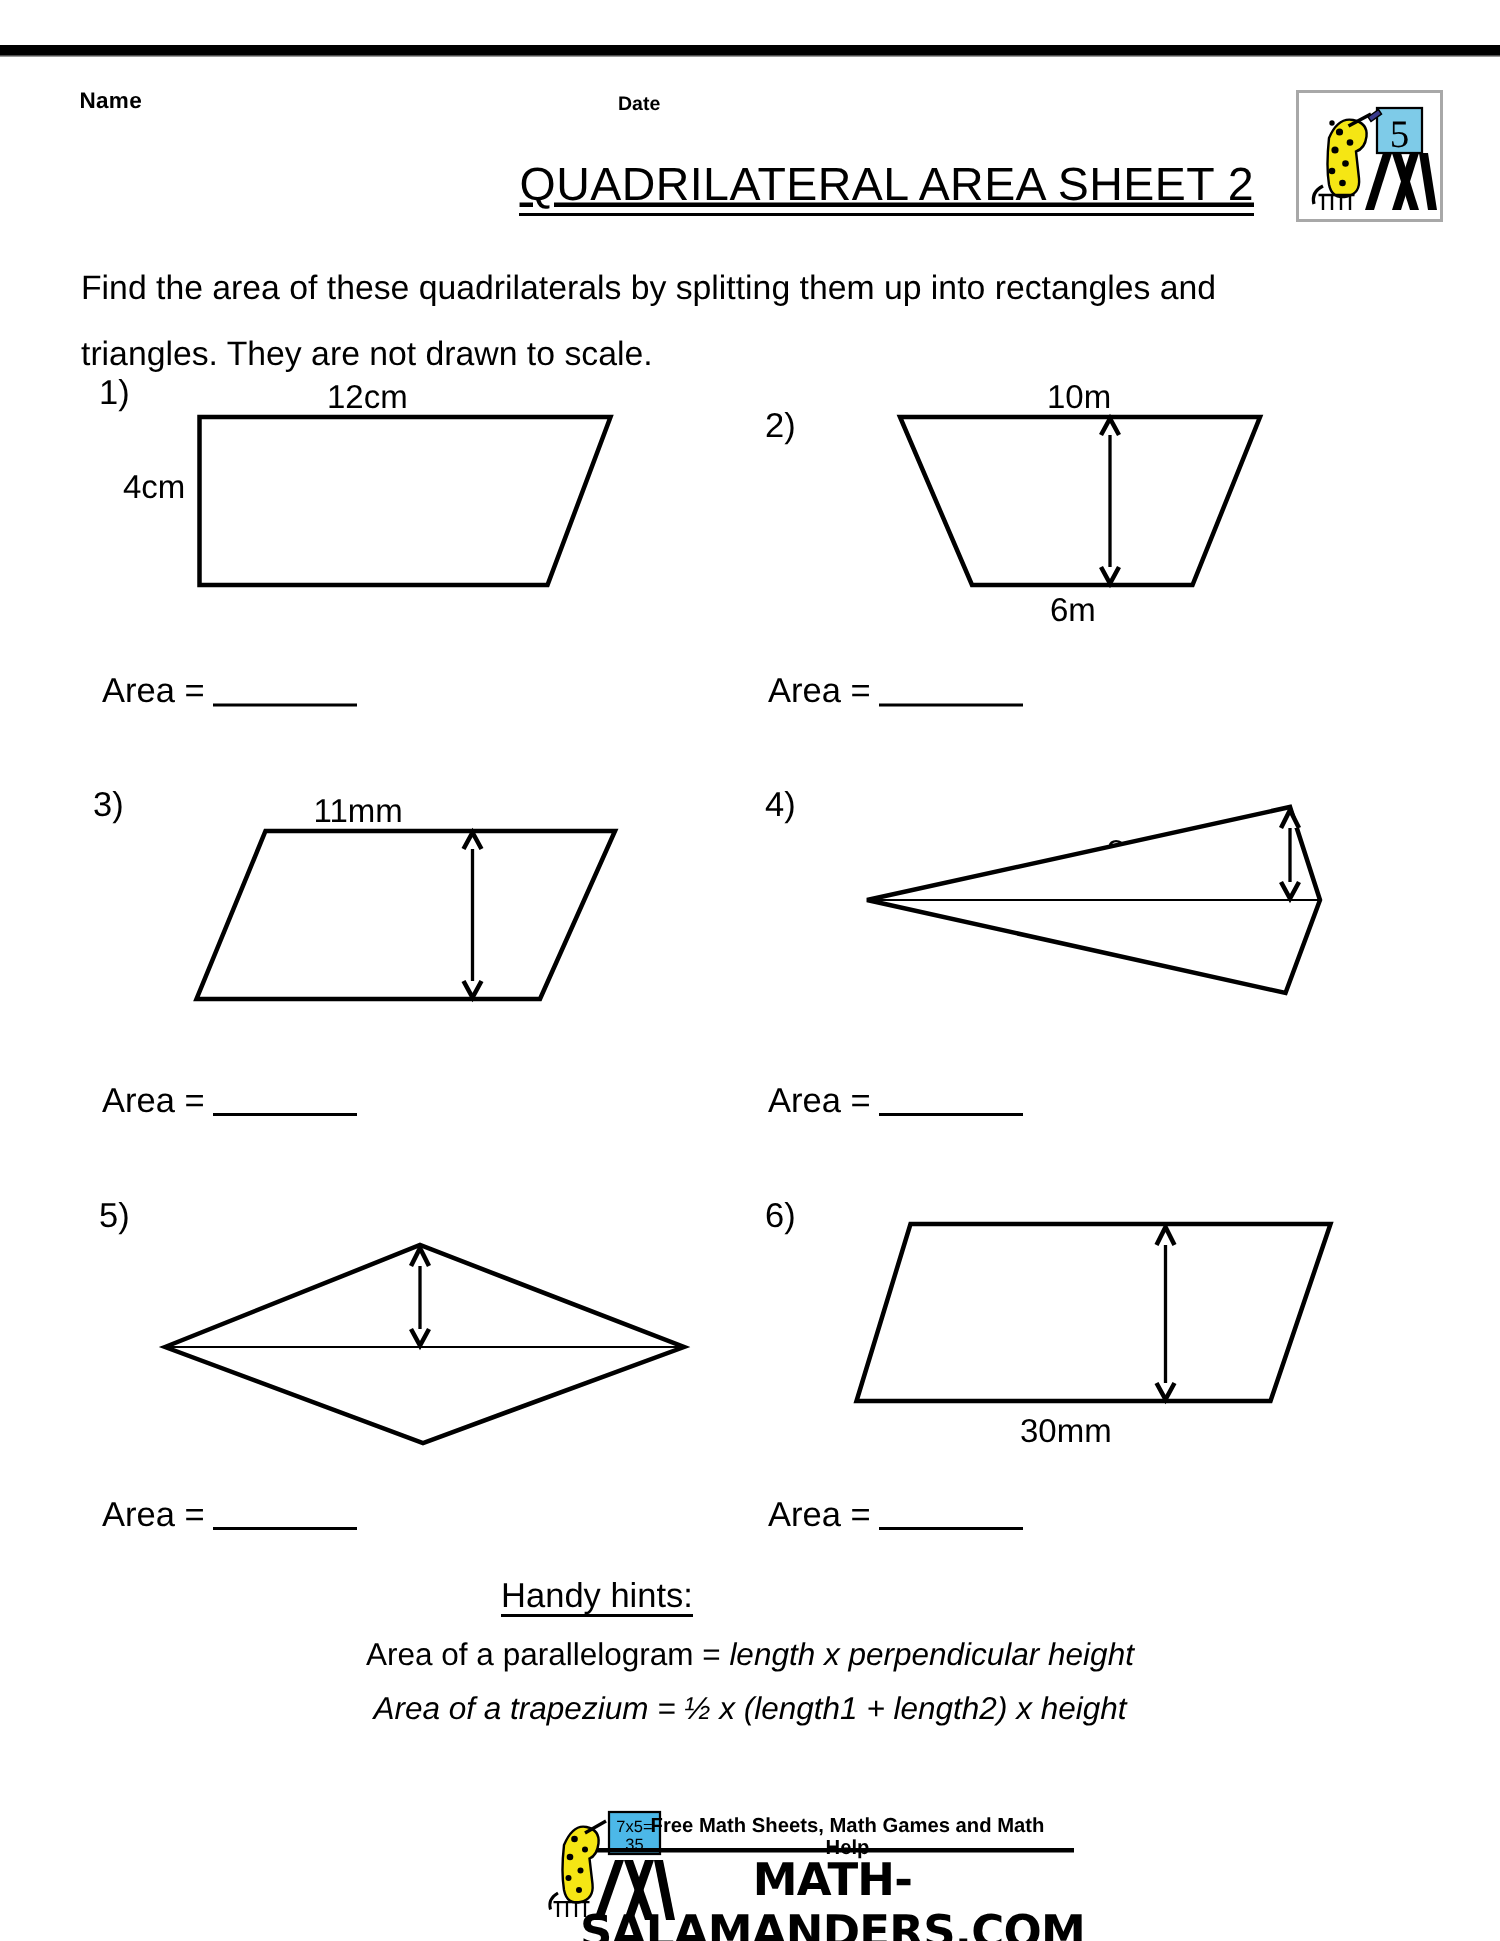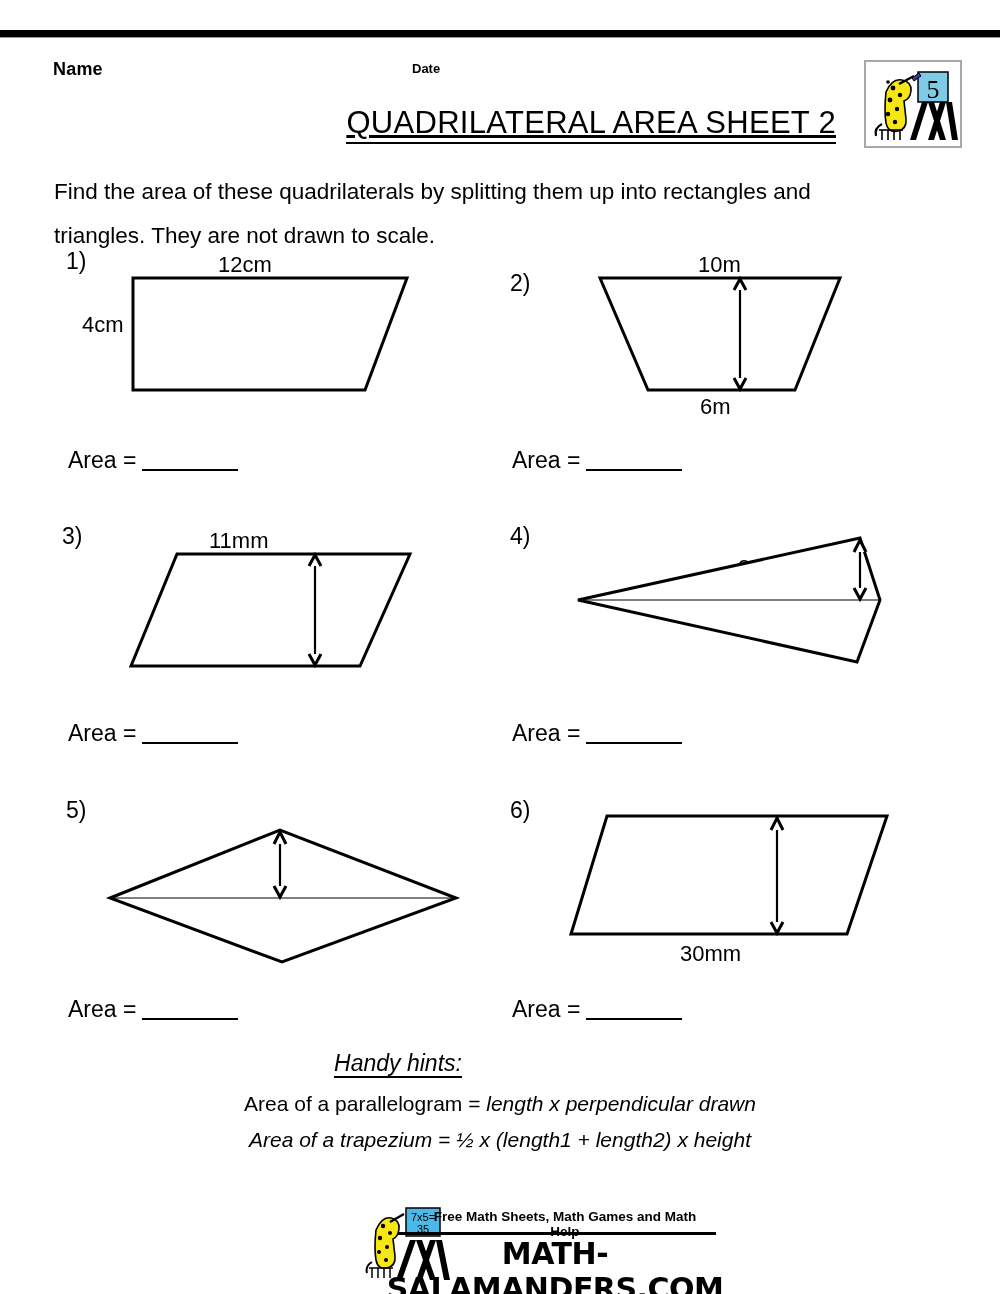--- a/index.html
+++ b/index.html
@@ -28,21 +28,21 @@
     top: 30px;
     width: 1000px;
     height: 7px;
     background: #000000;
     border-bottom: 1px solid #999;
   }
   .lbl-name {
     position: absolute;
     left: 53px;
     top: 59px;
-    font-size: 18px;
+    font-size: 15px;
     font-weight: bold;
     letter-spacing: 0.2px;
   }
   .lbl-date {
     position: absolute;
     left: 412px;
     top: 61px;
     font-size: 13px;
     font-weight: bold;
   }
@@ -121,21 +121,20 @@
     stroke: #000000;
     stroke-width: 2.2;
   }
   .hints-title {
     position: absolute;
     left: 0;
     top: 1050px;
     width: 796px;
     text-align: center;
     font-size: 23px;
-    font-style: italic;
   }
   .hints-title span { border-bottom: 2px solid #000; }
   .hint-line {
     position: absolute;
     width: 1000px;
     text-align: center;
     font-size: 21px;
   }
   .hint-line .ital { font-style: italic; }
   
@@ -294,21 +293,21 @@
     <polygon points="42,8 322,8 282,126 6,126"></polygon>
     <line class="arrow" x1="212" y1="12" x2="212" y2="124"></line>
     <polyline class="arrow" points="206,22 212,10 218,22" fill="none" stroke-width="2.2"></polyline>
     <polyline class="arrow" points="206,114 212,125 218,114" fill="none" stroke-width="2.2"></polyline>
   </svg>
 
   <div class="area-line" style="left:68px; top:996px;"><span>Area =</span><span class="blank"></span></div>
   <div class="area-line" style="left:512px; top:996px;"><span>Area =</span><span class="blank"></span></div>
 
   <div class="hints-title"><span>Handy hints:</span></div>
-  <div class="hint-line" style="top:1092px;"><span>Area of a parallelogram = </span><span class="ital">length x perpendicular drawn</span></div>
+  <div class="hint-line" style="top:1092px;"><span>Area of a parallelogram = </span><span class="ital">length x perpendicular height</span></div>
   <div class="hint-line ital" style="top:1128px; font-style:italic;">Area of a trapezium = ½ x (length1 + length2) x height</div>
 
   <div class="footer">
     <svg style="position:absolute; left:322px; top:8px;" width="100" height="82" viewBox="0 0 100 82">
       <g fill="#000000">
         <polygon points="34,76 40,76 54,36 48,36"></polygon>
         <polygon points="54,36 60,36 74,76 68,76"></polygon>
         <polygon points="54,76 60,76 74,36 68,36"></polygon>
         <polygon points="74,36 80,36 88,76 82,76"></polygon>
       </g>

